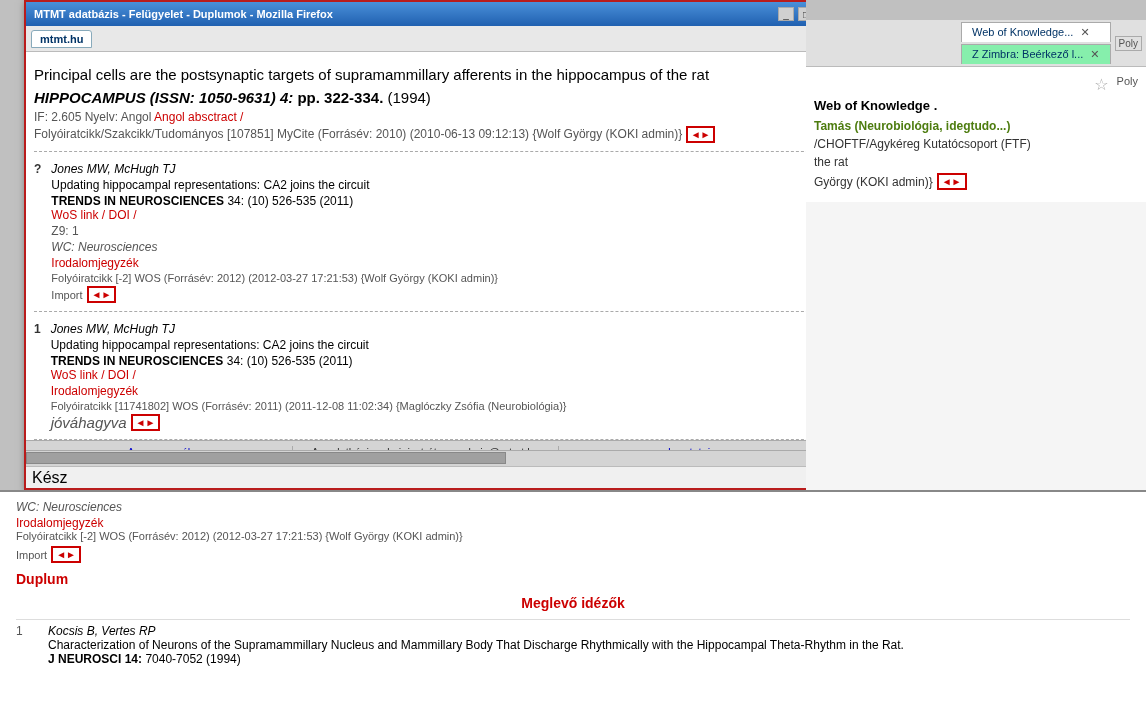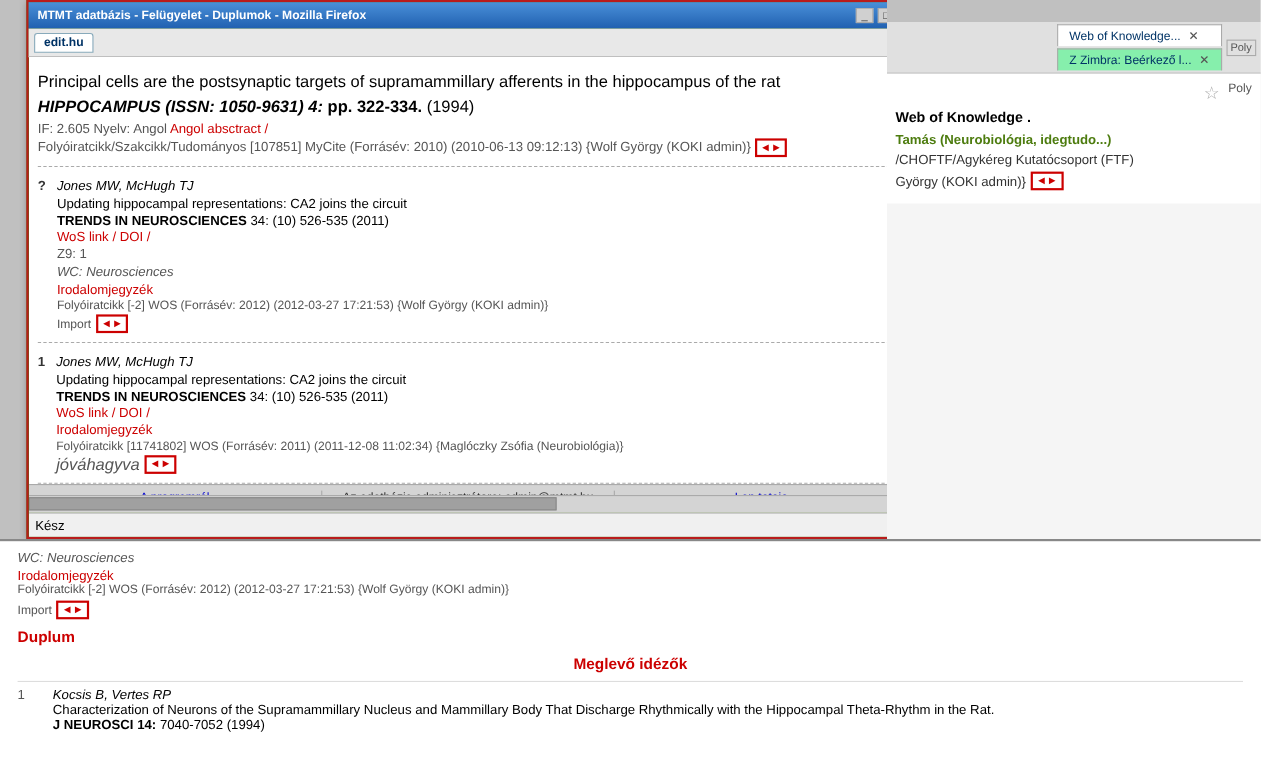--- a/index.html
+++ b/index.html
@@ -206,21 +206,21 @@
     .ready-bar {
       position: absolute;
       bottom: 0; left: 0;
       width: 100%;
       height: 22px;
       background: #f0f0f0;
       border-top: 1px solid #bbb;
       display: flex;
       align-items: center;
       padding: 0 6px;
-      font-size: 12px;
+      font-size: 16px;
     }
 
     .lock-icon { margin-left: auto; color: #555; }
 
     
     .right-panel {
       position: absolute;
       top: 0;
       right: 0;
       width: 340px;
@@ -309,21 +309,21 @@
     <span class="title-bar-text">MTMT adatbázis - Felügyelet - Duplumok - Mozilla Firefox</span>
     <div class="title-bar-buttons">
       <div class="tb-btn">_</div>
       <div class="tb-btn">□</div>
       <div class="tb-btn close">✕</div>
     </div>
   </div>
 
   <div class="nav-bar">
     <div class="nav-tab active">
-      <span>edit.hu</span>
+      <span>mtmt.hu</span>
     </div>
   </div>
 
 
   <div class="content-area">
 
     <div class="entry-block">
       <div class="article-title">
         <span>Principal cells are the postsynaptic targets of supramammillary afferents in the hippocampus of the rat</span>
       </div>
@@ -448,20 +448,21 @@
       <span style="color:#aaa; font-size:16px;">☆</span>
       <span style="margin-left:8px; color:#555; font-size:11px;">Poly</span>
     </div>
 
     <div style="font-weight:bold; margin-bottom:6px; font-size:13px;">
       <span>Web of Knowledge .</span>
     </div>
 
     <div class="wok-name-line">Tamás (Neurobiológia, idegtudo...)</div>
     <div class="wok-dept-line">/CHOFTF/Agykéreg Kutatócsoport (FTF)</div>
+    <div style="color:#333; margin-bottom:4px;">the rat</div>
     <div style="color:#333; margin-bottom:4px; display:flex; align-items:center; gap:4px;">
       <span>György (KOKI admin)}</span>
       <span class="arrow-icon">◄►</span>
     </div>
   </div>
 </div>
 
 <div class="bottom-panel">
   <div class="bottom-content">
 

